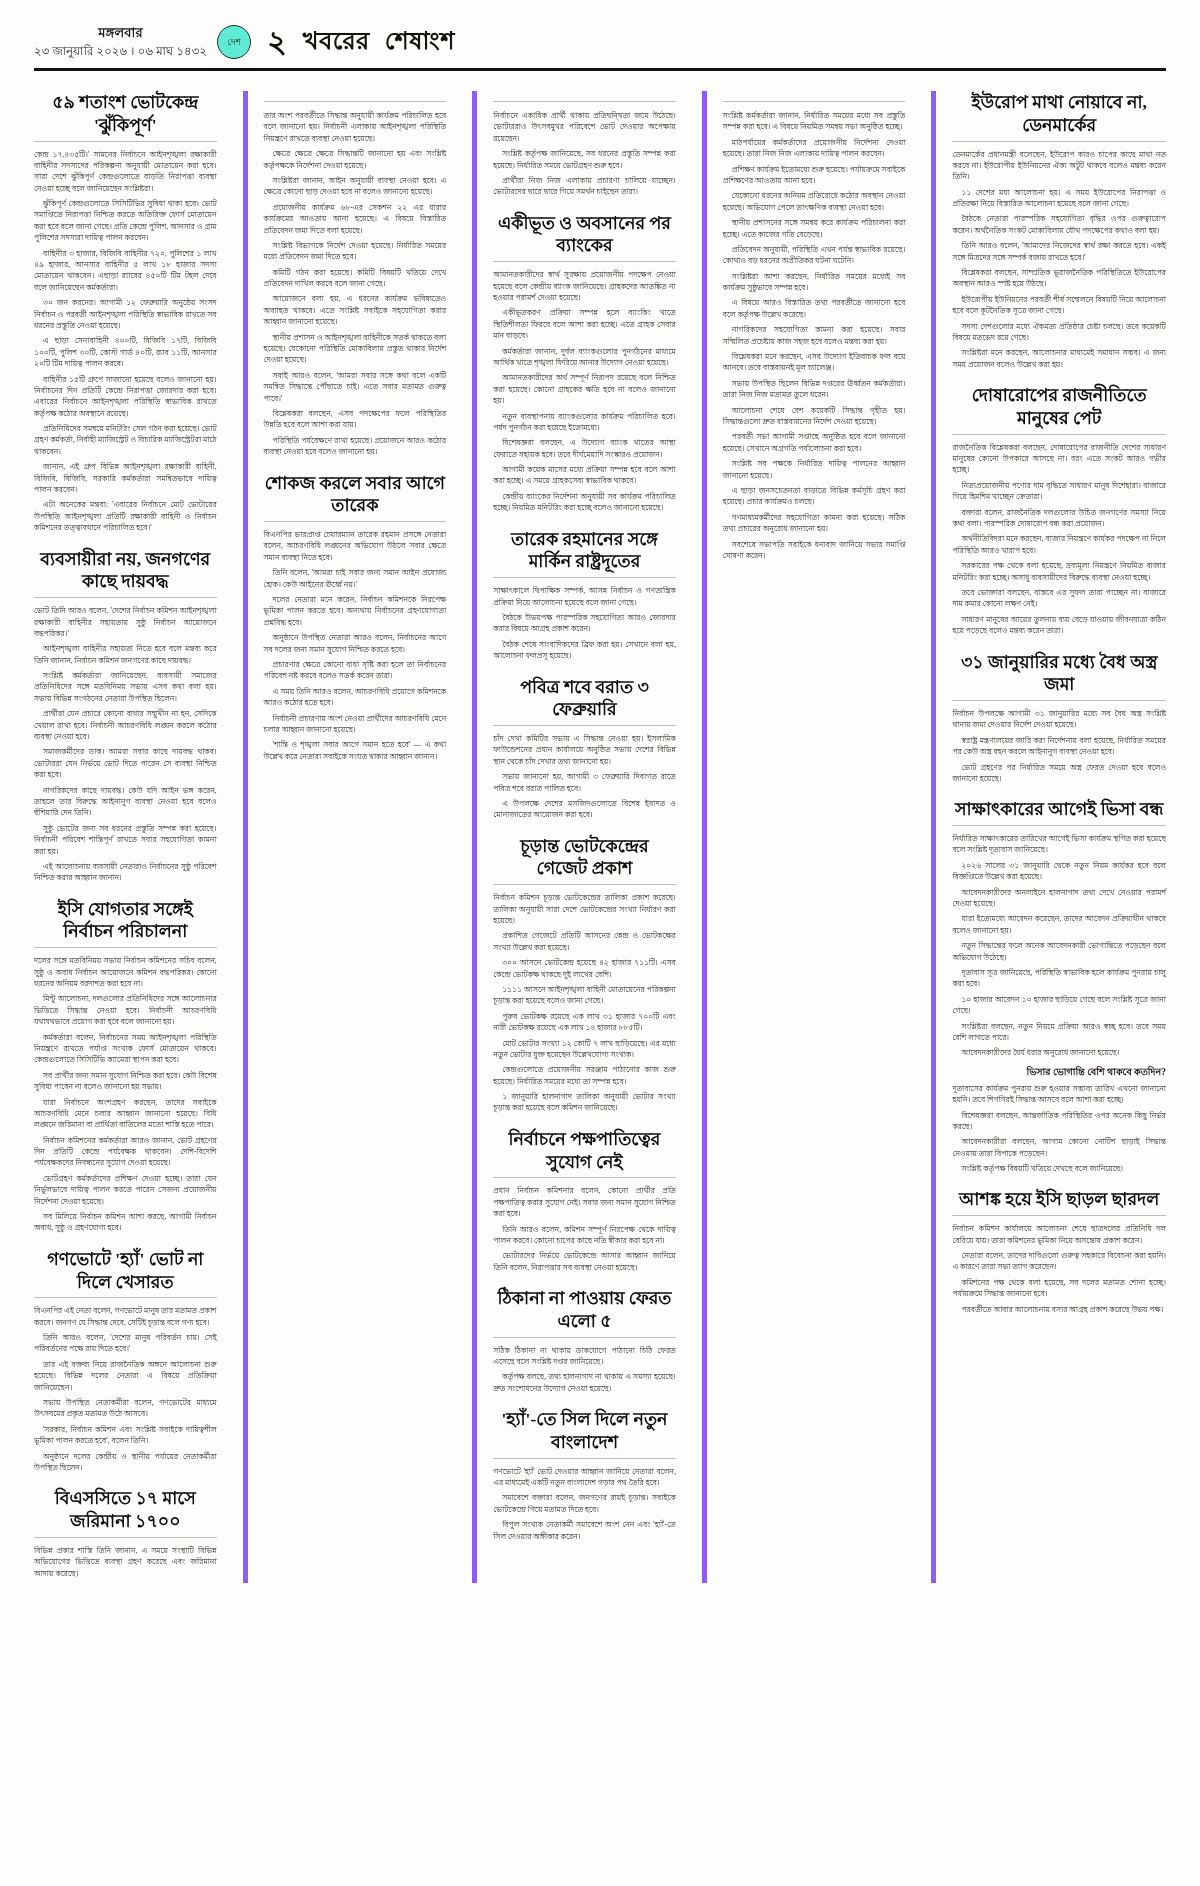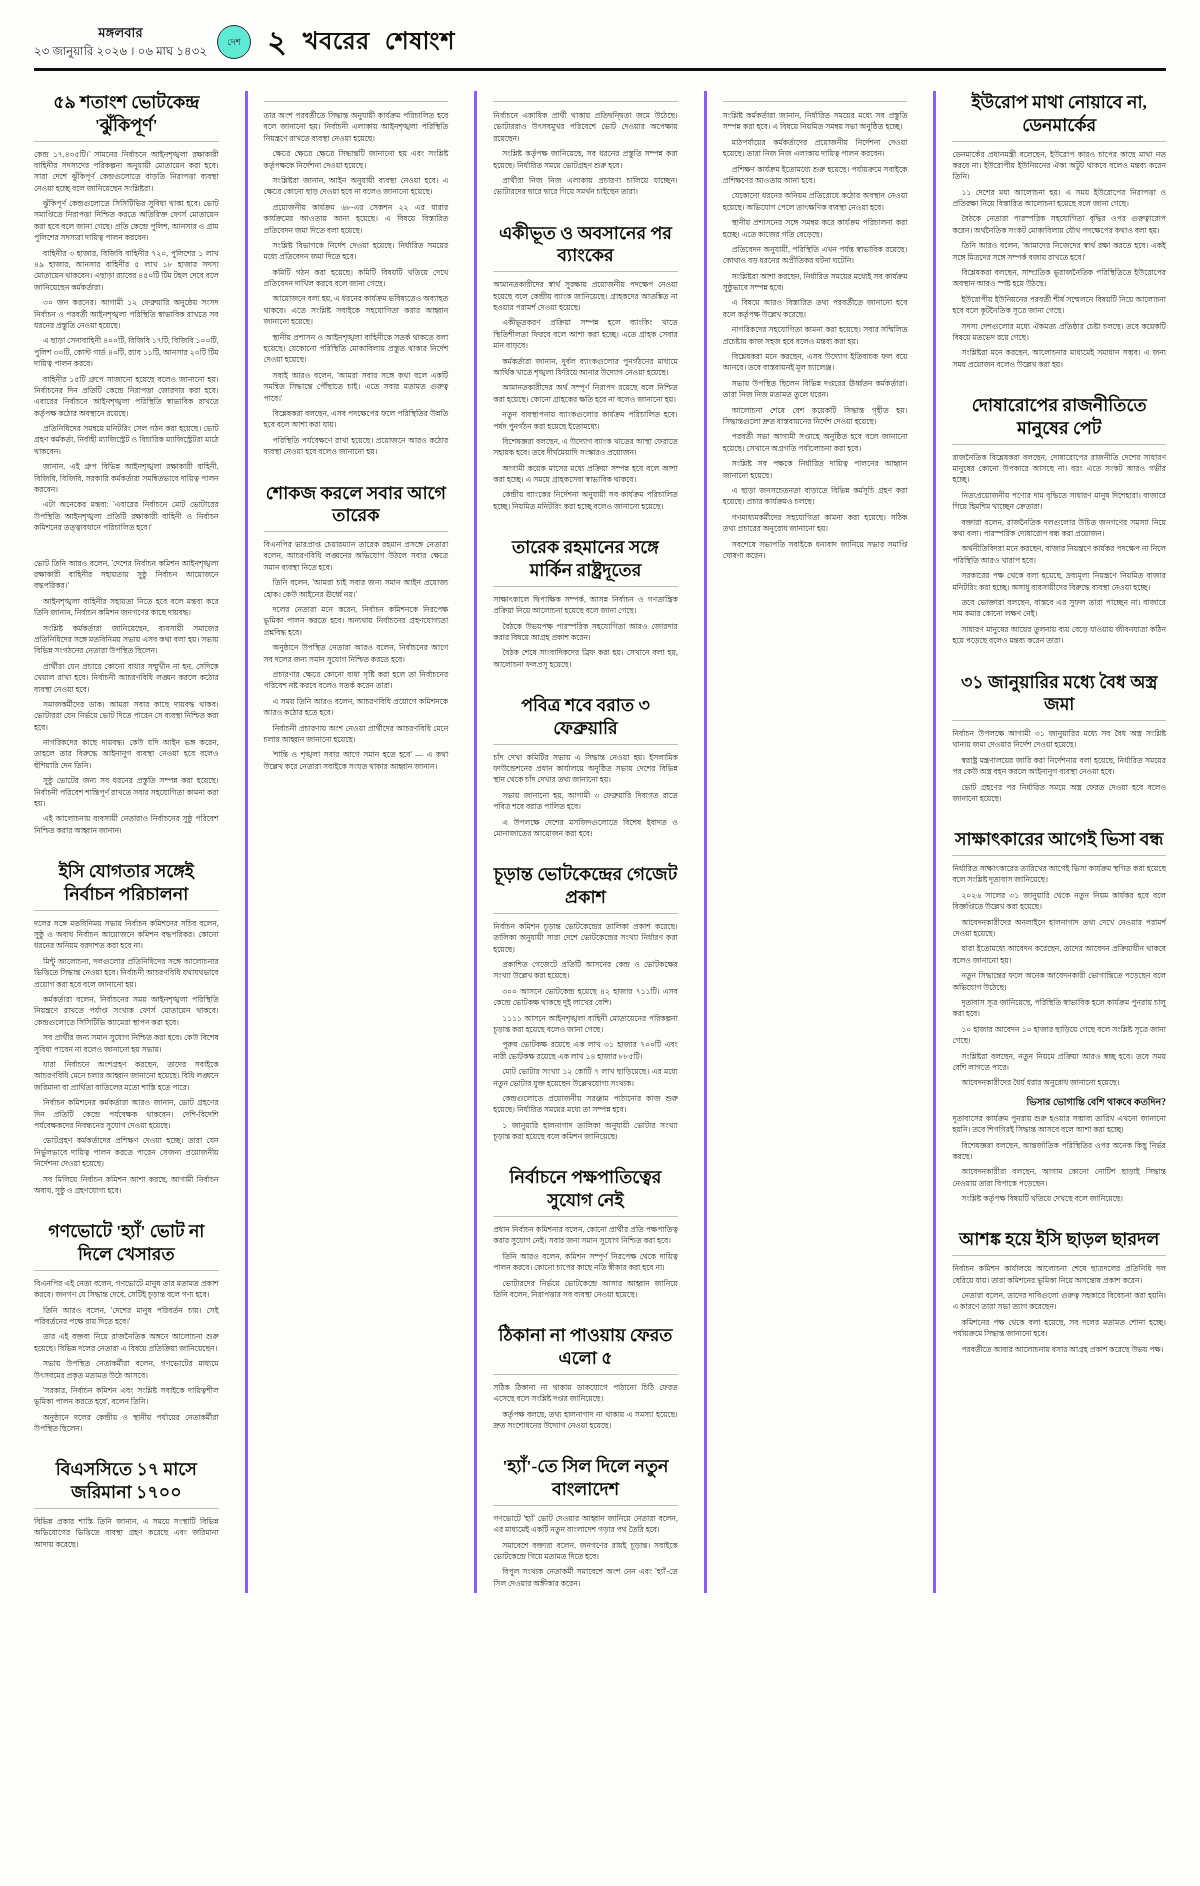--- a/index.html
+++ b/index.html
@@ -92,35 +92,35 @@
   .columns {
     display: grid;
     grid-template-columns: repeat(5, 1fr);
     column-gap: 16px;
     margin-top: 12px;
     padding-top: 8px;
   }
   .col {
     position: relative;
     padding-right: 26px;
-    border-right: 3px solid #8b5cf6;
+    border-right: 5px solid #8b5cf6;
   }
   .col:last-child { border-right: none; padding-right: 0; }
 
   .headline {
     font-size: 17.5px;
     font-weight: bold;
     line-height: 1.3;
     text-align: center;
     margin: 0 0 7px 0;
     padding-bottom: 4px;
     border-bottom: 1px solid #bdbdb7;
     color: #0e0c0a;
   }
-  .article + .article { margin-top: 24px; }
+  .article + .article { margin-top: 14px; }
   .article {
     margin-bottom: 4px;
   }
   .body {
     font-size: 7.6px;
     line-height: 1.5;
     text-align: justify;
     color: #2a2724;
     hyphens: auto;
     word-break: break-word;
@@ -167,20 +167,21 @@
             <p>বাহিনীর ৩ হাজার, বিজিবি বাহিনীর ৭২০, পুলিশের ১ লাখ ৪৯ হাজার, আনসার বাহিনীর ৫ লাখ ১৮ হাজার সদস্য মোতায়েন থাকবেন। এছাড়া র‌্যাবের ৪৫০টি টিম টহল দেবে বলে জানিয়েছেন কর্মকর্তারা।</p>
             <p>৩০ জন করনের। আগামী ১২ ফেব্রুয়ারি অনুষ্ঠেয় সংসদ নির্বাচন ও পরবর্তী আইনশৃঙ্খলা পরিস্থিতি স্বাভাবিক রাখতে সব ধরনের প্রস্তুতি নেওয়া হয়েছে।</p>
             <p>এ ছাড়া সেনাবাহিনী ৪০০টি, বিজিবি ১৭টি, বিজিবি ১০০টি, পুলিশ ৩০টি, কোস্ট গার্ড ৪০টি, র‌্যাব ১১টি, আনসার ২০টি টিম দায়িত্ব পালন করবে।</p>
             <p>বাহিনীর ১৫টি গ্রুপে সাজানো হয়েছে বলেও জানানো হয়। নির্বাচনের দিন প্রতিটি কেন্দ্রে নিরাপত্তা জোরদার করা হবে। এবারের নির্বাচনে আইনশৃঙ্খলা পরিস্থিতি স্বাভাবিক রাখতে কর্তৃপক্ষ কঠোর অবস্থানে রয়েছে।</p>
             <p>প্রতিনিধিদের সমন্বয়ে মনিটরিং সেল গঠন করা হয়েছে। ভোট গ্রহণ কর্মকর্তা, নির্বাহী ম্যাজিস্ট্রেট ও বিচারিক ম্যাজিস্ট্রেটরা মাঠে থাকবেন।</p>
             <p>জানান, এই গ্রুপ বিভিন্ন আইনশৃঙ্খলা রক্ষাকারী বাহিনী, বিজিবি, বিজিবি, সরকারি কর্মকর্তারা সমন্বিতভাবে দায়িত্ব পালন করবেন।</p>
             <p>এটা অনেকের মন্তব্য: 'এবারের নির্বাচনে মোট ভোটারের উপস্থিতি আইনশৃঙ্খলা প্রতিটি রক্ষাকারী বাহিনী ও নির্বাচন কমিশনের তত্ত্বাবধানে পরিচালিত হবে।'</p>
           </div>
         </div>
         <div class="article">
+          <div class="headline">ব্যবসায়ীরা নয়, জনগণের কাছে দায়বদ্ধ</div>
           <div class="body">
             <p>ভোট তিনি আরও বলেন, 'দেশের নির্বাচন কমিশন আইনশৃঙ্খলা রক্ষাকারী বাহিনীর সহায়তায় সুষ্ঠু নির্বাচন আয়োজনে বদ্ধপরিকর।'</p>
             <p>আইনশৃঙ্খলা বাহিনীর সহায়তা নিতে হবে বলে মন্তব্য করে তিনি জানান, নির্বাচন কমিশন জনগণের কাছে দায়বদ্ধ।</p>
             <p>সংশ্লিষ্ট কর্মকর্তারা জানিয়েছেন, ব্যবসায়ী সমাজের প্রতিনিধিদের সঙ্গে মতবিনিময় সভায় এসব কথা বলা হয়। সভায় বিভিন্ন সংগঠনের নেতারা উপস্থিত ছিলেন।</p>
             <p>প্রার্থীরা যেন প্রচারে কোনো বাধার সম্মুখীন না হন, সেদিকে খেয়াল রাখা হবে। নির্বাচনী আচরণবিধি লঙ্ঘন করলে কঠোর ব্যবস্থা নেওয়া হবে।</p>
             <p>সমাজকর্মীদের ডাক। আমরা সবার কাছে দায়বদ্ধ থাকব। ভোটাররা যেন নির্ভয়ে ভোট দিতে পারেন সে ব্যবস্থা নিশ্চিত করা হবে।</p>
             <p>নাগরিকদের কাছে দায়বদ্ধ। কেউ যদি আইন ভঙ্গ করেন, তাহলে তার বিরুদ্ধে আইনানুগ ব্যবস্থা নেওয়া হবে বলেও হুঁশিয়ারি দেন তিনি।</p>
             <p>সুষ্ঠু ভোটের জন্য সব ধরনের প্রস্তুতি সম্পন্ন করা হয়েছে। নির্বাচনী পরিবেশ শান্তিপূর্ণ রাখতে সবার সহযোগিতা কামনা করা হয়।</p>
             <p>এই আলোচনায় ব্যবসায়ী নেতারাও নির্বাচনের সুষ্ঠু পরিবেশ নিশ্চিত করার আহ্বান জানান।</p>
           </div>

